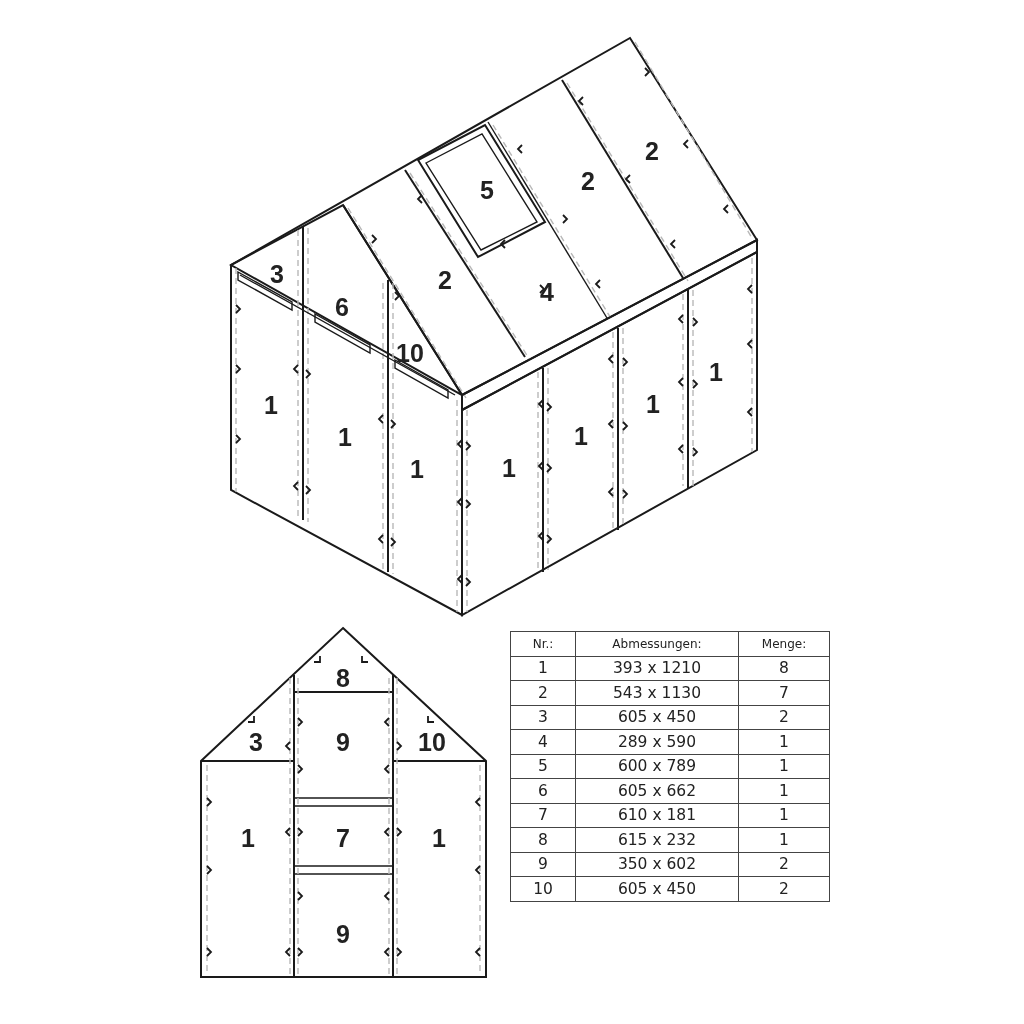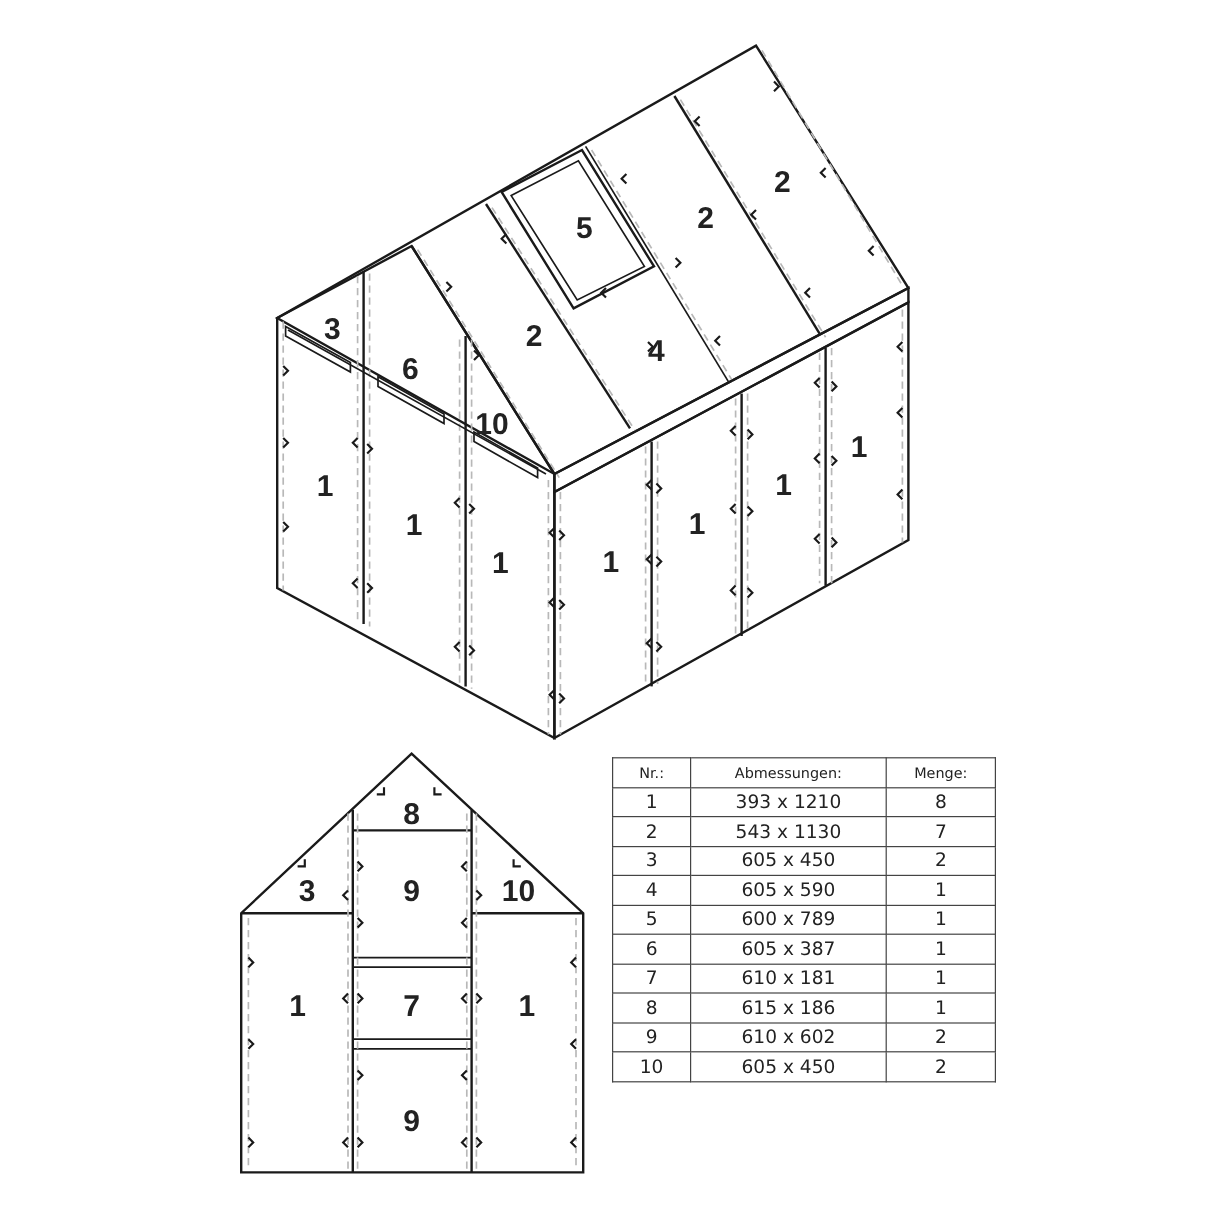--- a/index.html
+++ b/index.html
@@ -220,46 +220,46 @@
         <td>543 x 1130</td>
         <td>7</td>
       </tr>
     <tr>
         <td>3</td>
         <td>605 x 450</td>
         <td>2</td>
       </tr>
     <tr>
         <td>4</td>
-        <td>605 x 590</td>
+        <td>289 x 590</td>
         <td>1</td>
       </tr>
     <tr>
         <td>5</td>
         <td>600 x 789</td>
         <td>1</td>
       </tr>
     <tr>
         <td>6</td>
-        <td>605 x 387</td>
+        <td>605 x 662</td>
         <td>1</td>
       </tr>
     <tr>
         <td>7</td>
         <td>610 x 181</td>
         <td>1</td>
       </tr>
     <tr>
         <td>8</td>
-        <td>615 x 186</td>
+        <td>615 x 232</td>
         <td>1</td>
       </tr>
     <tr>
         <td>9</td>
-        <td>610 x 602</td>
+        <td>350 x 602</td>
         <td>2</td>
       </tr>
     <tr>
         <td>10</td>
         <td>605 x 450</td>
         <td>2</td>
       </tr>
   </tbody>
 </table>
 

